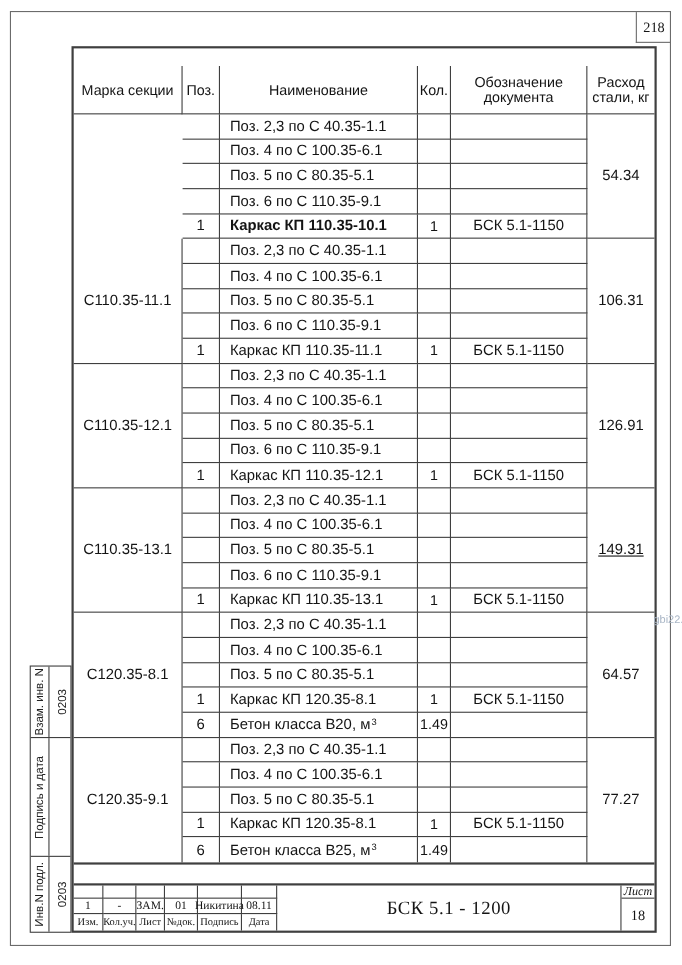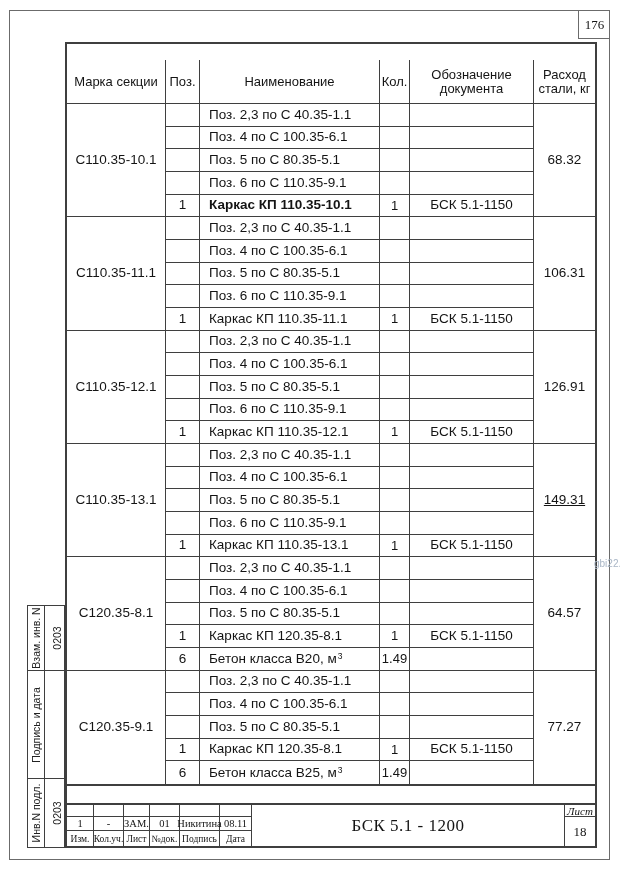--- a/index.html
+++ b/index.html
@@ -76,34 +76,33 @@
   .watermark{position:absolute;left:594px;top:558px;font-size:10px;color:#a9b6c6;z-index:6;}
 </style>
 </head>
 <body>
 
 <div class="page">
 
   <div class="outer-border"></div>
 
   <div class="pagenum-box">
-    <span>176</span>
+    <span>218</span>
   </div>
 
   <div class="frame">
 
     <div class="spec-table">
       <div class="cell hcell" style="grid-area:1/1/2/2">Марка секции</div>
       <div class="cell hcell" style="grid-area:1/2/2/3">Поз.</div>
       <div class="cell hcell" style="grid-area:1/3/2/4">Наименование</div>
       <div class="cell hcell" style="grid-area:1/4/2/5">Кол.</div>
       <div class="cell hcell" style="grid-area:1/5/2/6;padding:12px 10px">Обозначение документа</div>
       <div class="cell hcell nbr" style="grid-area:1/6/2/7;padding:0 4px">Расход стали, кг</div>
 
-    <div class="cell" style="grid-area: 2 / 1 / 7 / 2;">С110.35-10.1</div>
         <div class="cell" style="grid-area: 2 / 2 / 3 / 3;"></div>
         <div class="cell c-name" style="grid-area: 2 / 3 / 3 / 4;">
           <span>Поз. 2,3 по С 40.35-1.1</span>
         </div>
         <div class="cell qty" style="grid-area: 2 / 4 / 3 / 5;"></div>
         <div class="cell" style="grid-area: 2 / 5 / 3 / 6;"></div>
         <div class="cell" style="grid-area: 3 / 2 / 4 / 3;"></div>
         <div class="cell c-name" style="grid-area: 3 / 3 / 4 / 4;">
           <span>Поз. 4 по С 100.35-6.1</span>
         </div>
@@ -120,21 +119,21 @@
           <span>Поз. 6 по С 110.35-9.1</span>
         </div>
         <div class="cell qty" style="grid-area: 5 / 4 / 6 / 5;"></div>
         <div class="cell" style="grid-area: 5 / 5 / 6 / 6;"></div>
         <div class="cell" style="grid-area: 6 / 2 / 7 / 3;">1</div>
         <div class="cell c-name" style="grid-area: 6 / 3 / 7 / 4; font-weight: bold;">
           <span>Каркас КП 110.35-10.1</span>
         </div>
         <div class="cell qty" style="grid-area: 6 / 4 / 7 / 5;">1</div>
         <div class="cell" style="grid-area: 6 / 5 / 7 / 6;">БСК 5.1-1150</div>
-        <div class="cell nbr" style="grid-area: 2 / 6 / 7 / 7;">68.32</div>
+        <div class="cell nbr" style="grid-area: 2 / 6 / 7 / 7;">54.34</div>
         <div class="cell" style="grid-area: 7 / 1 / 12 / 2;">С110.35-11.1</div>
         <div class="cell" style="grid-area: 7 / 2 / 8 / 3;"></div>
         <div class="cell c-name" style="grid-area: 7 / 3 / 8 / 4;">
           <span>Поз. 2,3 по С 40.35-1.1</span>
         </div>
         <div class="cell qty" style="grid-area: 7 / 4 / 8 / 5;"></div>
         <div class="cell" style="grid-area: 7 / 5 / 8 / 6;"></div>
         <div class="cell" style="grid-area: 8 / 2 / 9 / 3;"></div>
         <div class="cell c-name" style="grid-area: 8 / 3 / 9 / 4;">
           <span>Поз. 4 по С 100.35-6.1</span>

